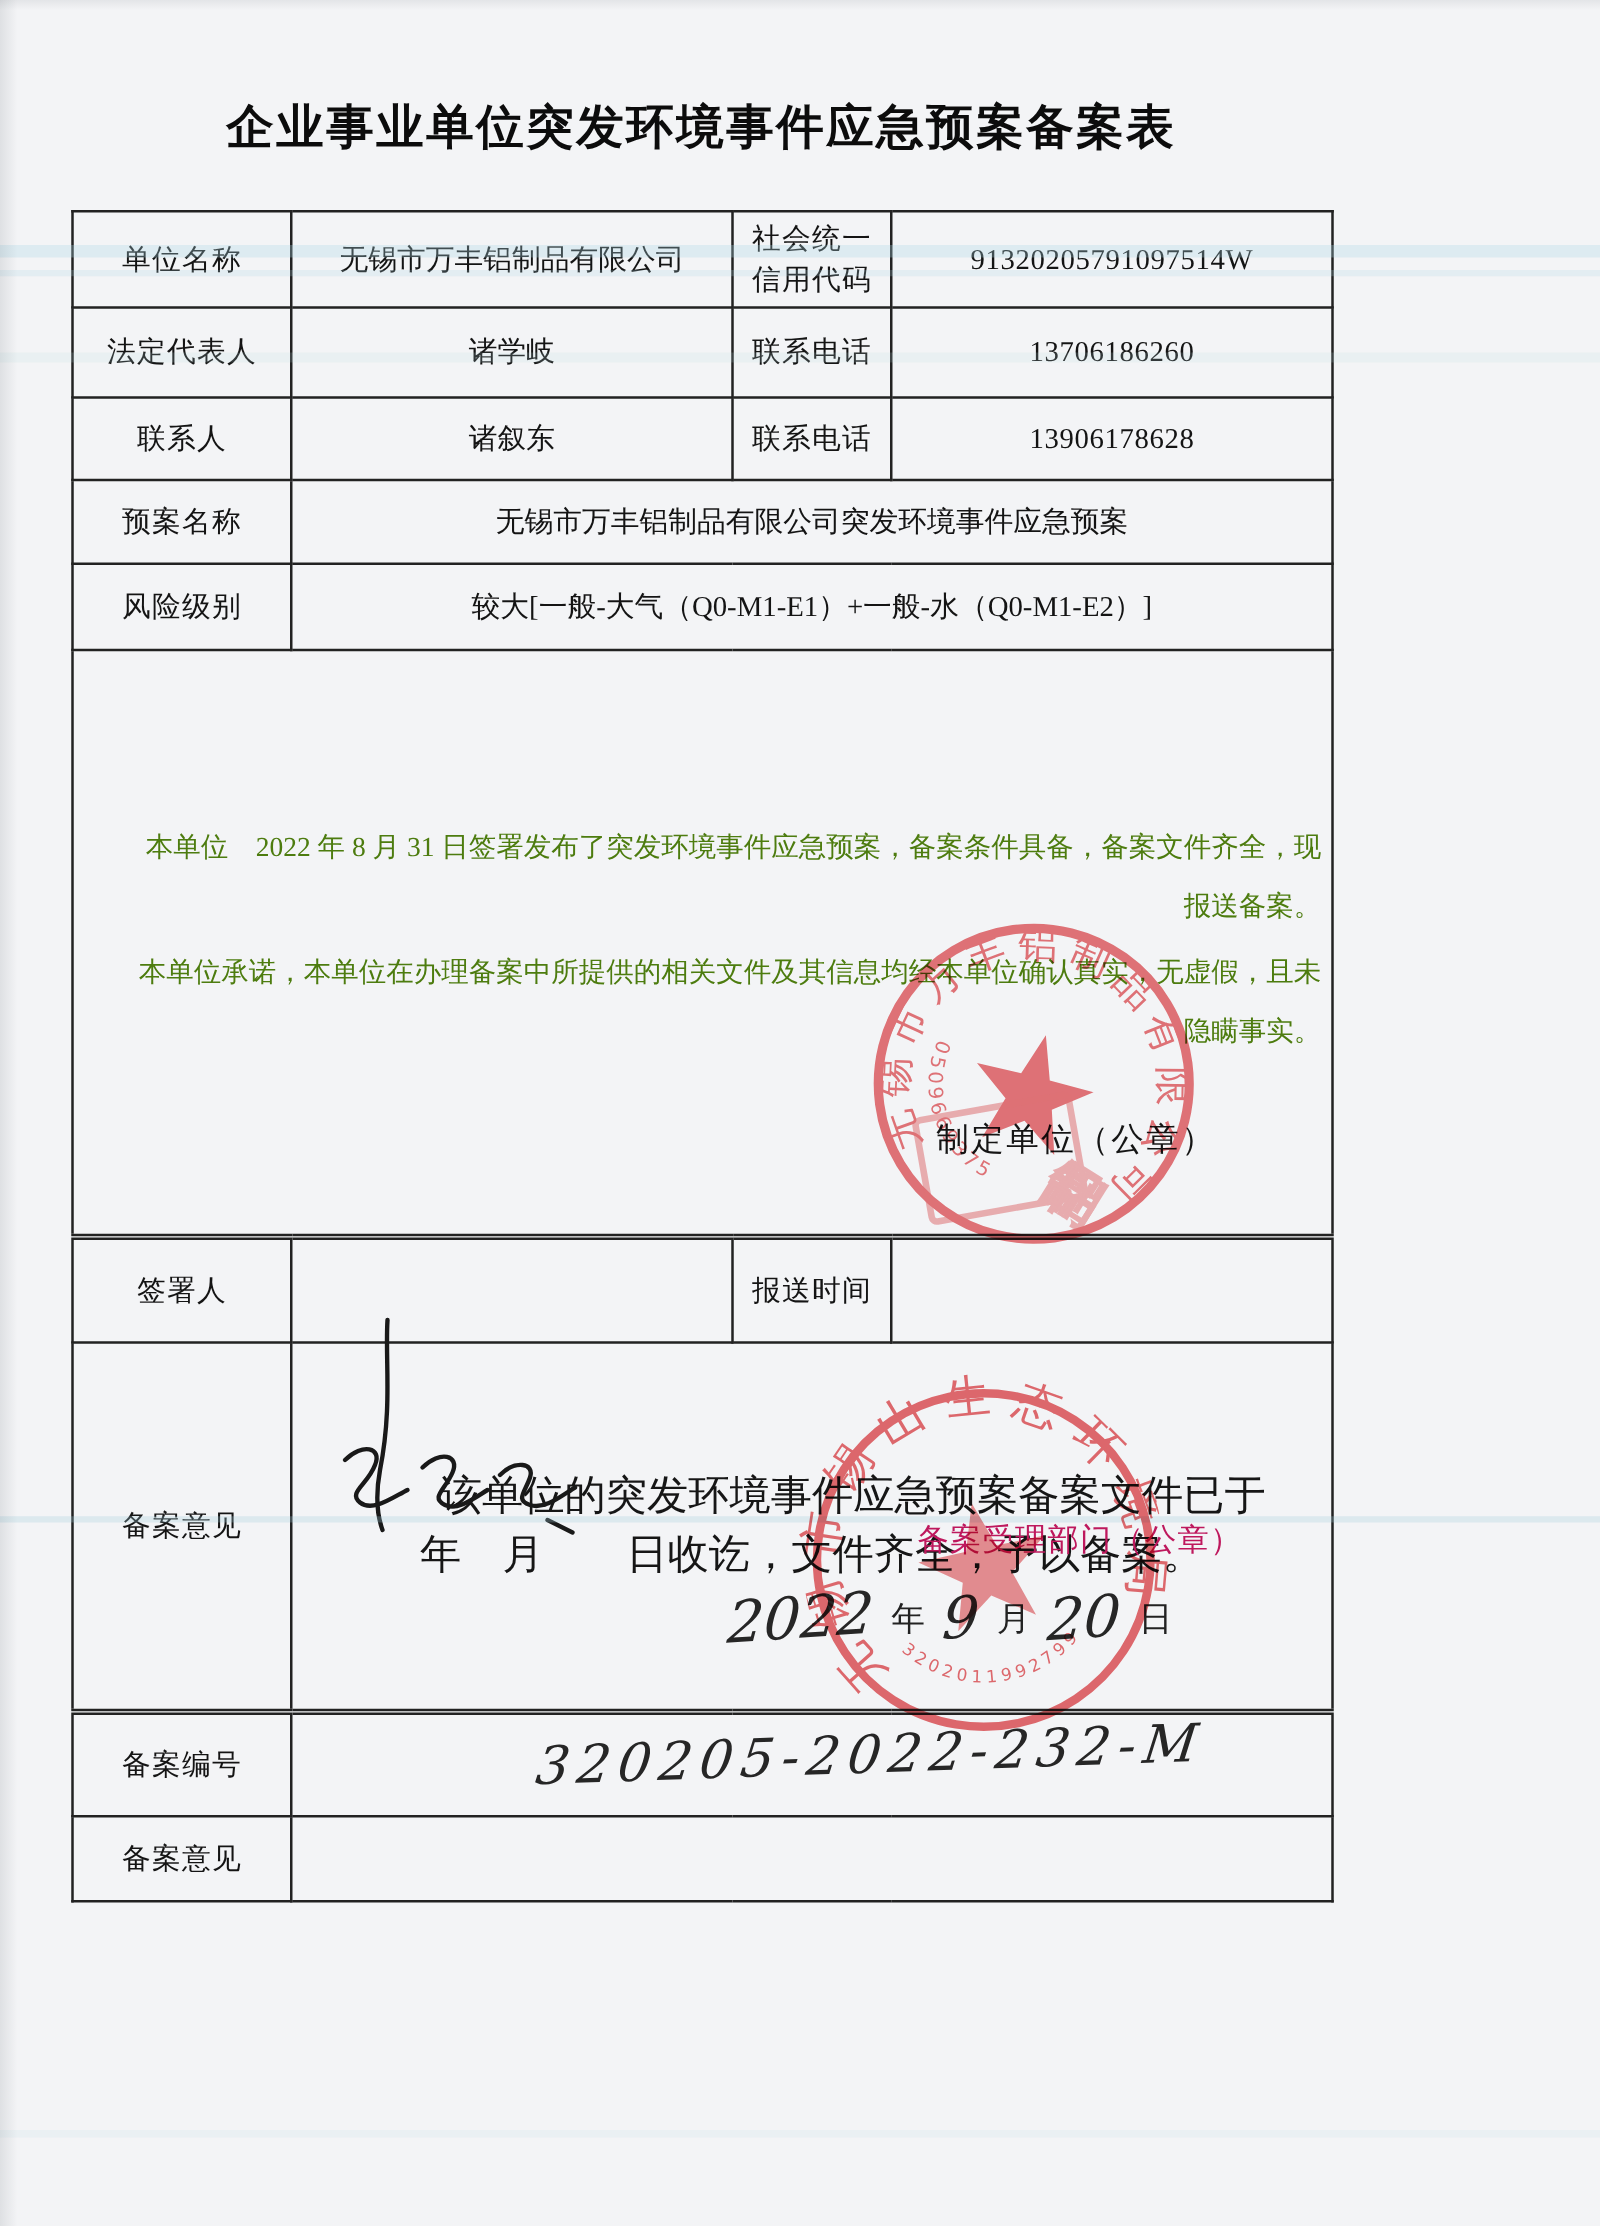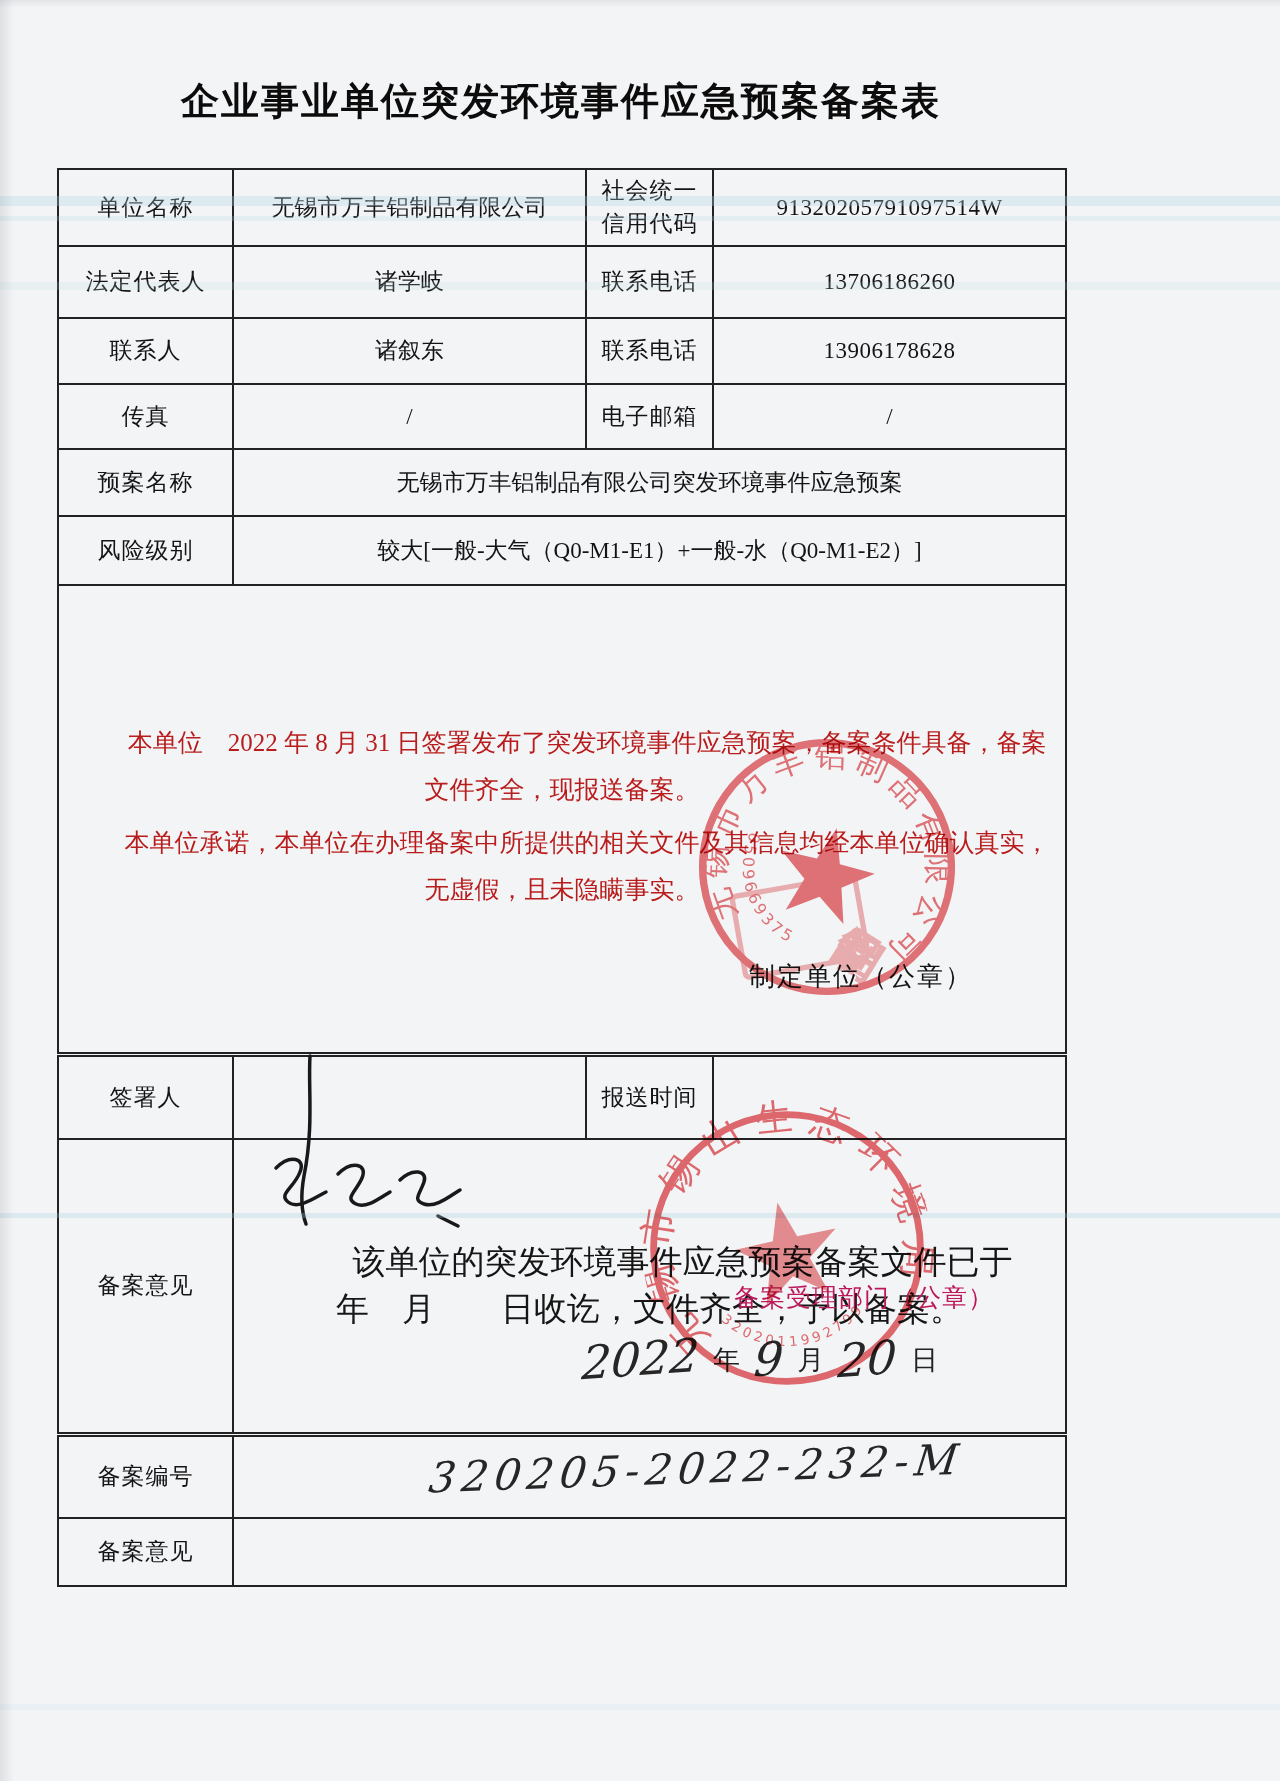--- a/index.html
+++ b/index.html
@@ -19,21 +19,21 @@
              table-layout:fixed;background:transparent;}
   table.form td{border:2px solid #222;padding:4px 8px;font-size:23px;color:#141414;
                 text-align:center;vertical-align:middle;line-height:1.45;}
   td.lab{font-size:23px;letter-spacing:1px;}
   td.val{font-size:23px;}
   td.num{font-size:24px;letter-spacing:.5px;}
   tr.sign-row td{border-top:5px double #222;}
   tr.number-row td{border-top:5px double #222;}
 
   td.decl{position:relative;text-align:left;vertical-align:top;padding:30px 30px 0 30px;}
-  td.decl p{margin:0 0 6px 0;font-size:25px;line-height:47px;text-indent:2em;color:#b91c1c;}
+  td.decl p{margin:0 0 6px 0;font-size:22px;line-height:47px;text-indent:2em;color:#4d7c0f;text-align:right;}
   .seal-caption{position:absolute;left:690px;top:372px;font-size:26px;letter-spacing:2px;color:#151515;}
 
   td.opinion{position:relative;text-align:left;vertical-align:top;padding:20px 26px 0 26px;}
   td.opinion p{margin:0;font-size:33px;line-height:47px;text-indent:2em;color:#161616;}
   .dept-caption{position:absolute;left:500px;top:140px;font-size:25px;letter-spacing:1px;color:#be185d;}
   .hw-date{position:absolute;left:340px;top:186px;white-space:nowrap;color:#222;}
   .hw{font-family:"DejaVu Serif",serif;font-style:italic;display:inline-block;
       transform:rotate(-4deg) skewX(-8deg);font-size:46px;color:#262626;}
   .hw-date .pr{font-size:27px;display:inline-block;margin:0 6px;transform:translateY(-6px);}
   .hw-date .hw{margin:0 8px;}
@@ -83,26 +83,20 @@
       <td class="lab">法定代表人</td>
       <td class="val">诸学岐</td>
       <td class="lab">联系电话</td>
       <td class="num">13706186260</td>
     </tr>
     <tr style="height:66px">
       <td class="lab">联系人</td>
       <td class="val">诸叙东</td>
       <td class="lab">联系电话</td>
       <td class="num">13906178628</td>
-    </tr>
-    <tr style="height:65px">
-      <td class="lab">传真</td>
-      <td class="val">/</td>
-      <td class="lab">电子邮箱</td>
-      <td class="val">/</td>
     </tr>
     <tr style="height:67px">
       <td class="lab">预案名称</td>
       <td class="val" colspan="3">无锡市万丰铝制品有限公司突发环境事件应急预案</td>
     </tr>
     <tr style="height:69px">
       <td class="lab">风险级别</td>
       <td class="val" colspan="3">较大[一般-大气（Q0-M1-E1）+一般-水（Q0-M1-E2）]</td>
     </tr>
 

